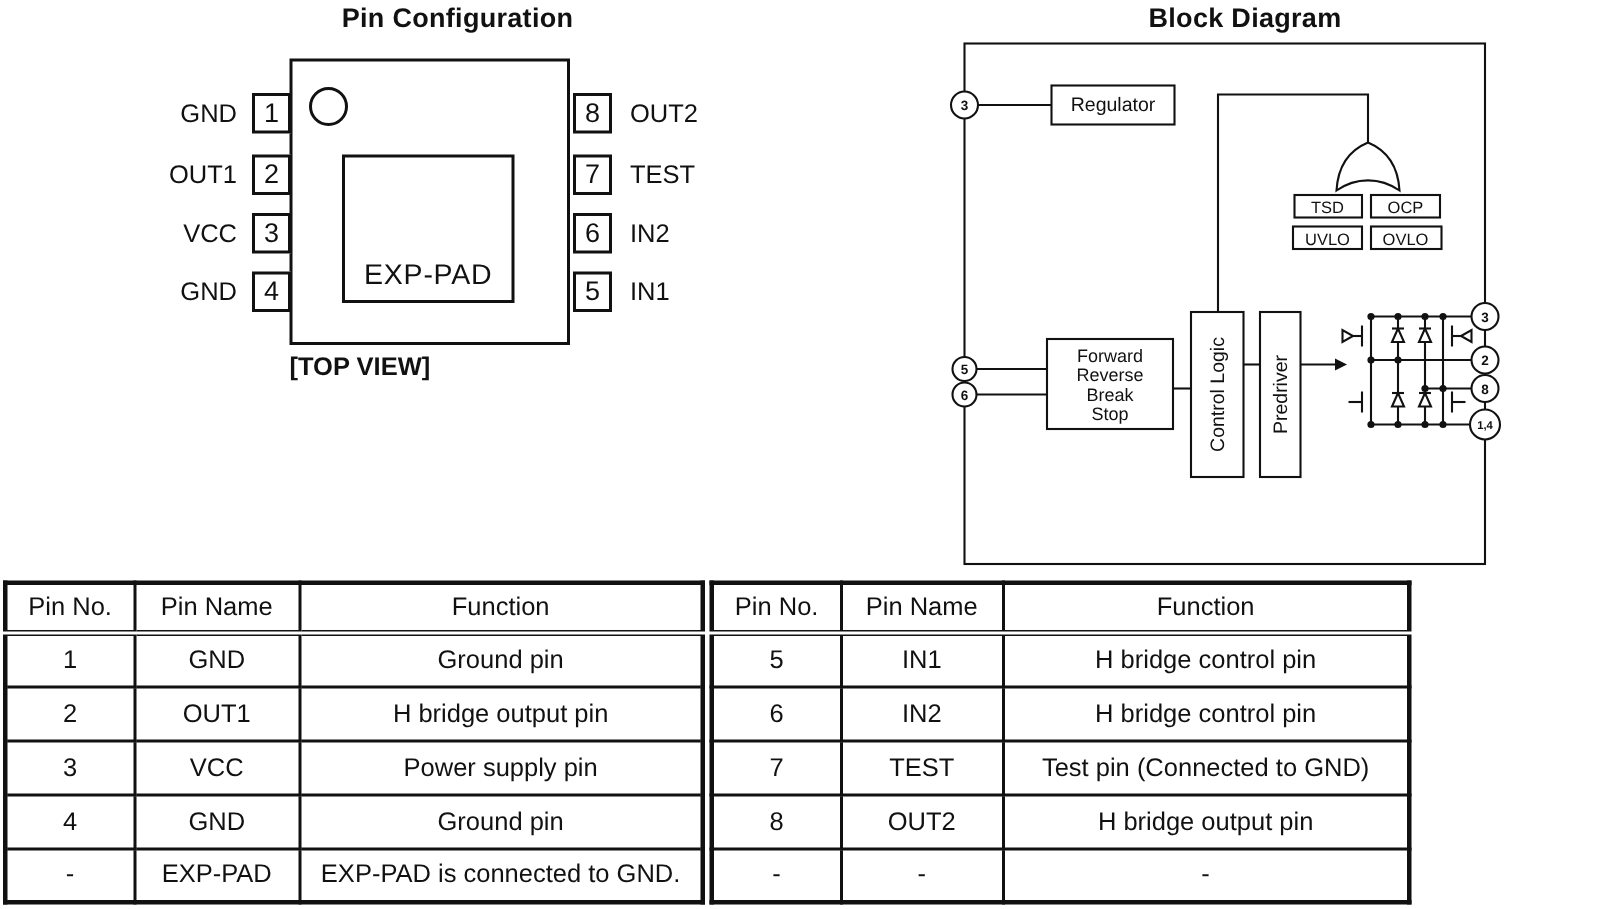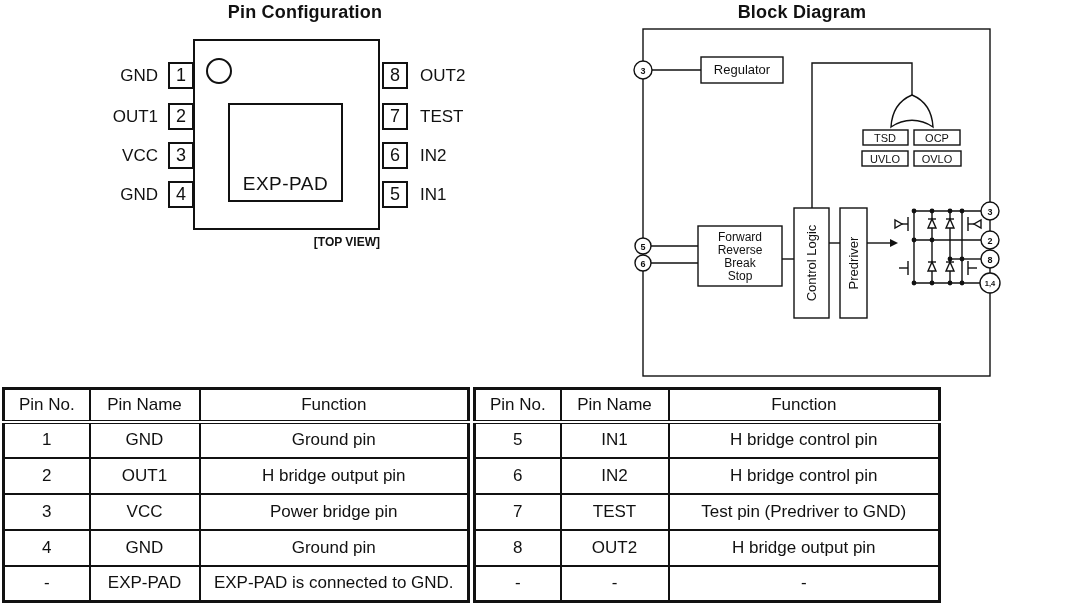--- a/index.html
+++ b/index.html
@@ -15,21 +15,21 @@
   .pkg-body { border: 2px solid #111; background: #fff; }
   .index-circle { border: 2px solid #111; border-radius: 50%; background: #fff; }
   .exp-pad { border: 2px solid #111; background: #fff; display: flex; align-items: flex-end; justify-content: center; }
   .exp-pad span { font-size: 19px; padding-bottom: 5px; letter-spacing: 0.5px; }
   .pin-box { width: 26px; height: 27px; border: 2px solid #111; background: #fff;
              display: flex; align-items: center; justify-content: center;
              font-size: 18px; }
   .pin-label { font-size: 17px; line-height: 27px; height: 27px; }
   .pin-label.right-align { text-align: right; }
   .pin-label.left-align { text-align: left; }
-  .topview { font-size: 12px; font-weight: bold; text-align: right; }
+  .topview { font-size: 17px; font-weight: bold; text-align: left; }
 
   
   .tables-wrap { position: absolute; left: 2px; top: 387px; width: 1076px; display: flex; gap: 3px; }
   table.pin-table { border-collapse: collapse; width: 468px; table-layout: fixed; background: #fff; }
   table.pin-table th, table.pin-table td { border: 2px solid #111; font-size: 17px; font-weight: normal; padding: 0 4px; }
   table.pin-table th { height: 33px; border-bottom: 4px double #111; text-align: center; }
   table.pin-table td { height: 36px; }
   table.pin-table { border: 3px solid #111; }
   td.c { text-align: center; }
   td.fn { text-align: center; padding-left: 12px; }
@@ -64,21 +64,21 @@
 <div class="abs pin-box" style="left:382px; top:142px;">6</div>
 <div class="abs pin-box" style="left:382px; top:181px;">5</div>
 
 <div class="abs pin-label left-align" style="left:420px; top:62px;  width:80px;">OUT2</div>
 <div class="abs pin-label left-align" style="left:420px; top:103px; width:80px;">TEST</div>
 <div class="abs pin-label left-align" style="left:420px; top:142px; width:80px;">IN2</div>
 <div class="abs pin-label left-align" style="left:420px; top:181px; width:80px;">IN1</div>
 
 <div class="abs topview" style="left:193px; top:235px; width:187px;">[TOP VIEW]</div>
 
-<div class="abs section-title" style="left:662px; top:2px; width:280px;">Block Diagram</div>
+<div class="abs section-title" style="left:690px; top:2px; width:280px;">Block Diagram</div>
 
 <svg class="abs" style="left:600px; top:0;" width="480" height="385" viewBox="0 0 480 385" fill="none" stroke="#111" stroke-width="1.4">
 
   <rect x="43" y="29" width="347" height="347"></rect>
 
   <line x1="51" y1="70" x2="101" y2="70"></line>
   <rect x="101" y="57" width="82" height="26"></rect>
   <text x="142" y="74" text-anchor="middle" font-size="13" stroke="none">Regulator</text>
 
   <polyline points="212,208 212,63 312,63 312,99"></polyline>
@@ -203,21 +203,21 @@
       <td class="fn">Ground pin</td>
     </tr>
     <tr>
       <td class="c">2</td>
       <td class="c">OUT1</td>
       <td class="fn">H bridge output pin</td>
     </tr>
     <tr>
       <td class="c">3</td>
       <td class="c">VCC</td>
-      <td class="fn">Power bridge pin</td>
+      <td class="fn">Power supply pin</td>
     </tr>
     <tr>
       <td class="c">4</td>
       <td class="c">GND</td>
       <td class="fn">Ground pin</td>
     </tr>
     <tr>
       <td class="c">-</td>
       <td class="c">EXP-PAD</td>
       <td class="fn">EXP-PAD is connected to GND.</td>
@@ -243,21 +243,21 @@
       <td class="fn">H bridge control pin</td>
     </tr>
     <tr>
       <td class="c">6</td>
       <td class="c">IN2</td>
       <td class="fn">H bridge control pin</td>
     </tr>
     <tr>
       <td class="c">7</td>
       <td class="c">TEST</td>
-      <td class="fn">Test pin (Predriver to GND)</td>
+      <td class="fn">Test pin (Connected to GND)</td>
     </tr>
     <tr>
       <td class="c">8</td>
       <td class="c">OUT2</td>
       <td class="fn">H bridge output pin</td>
     </tr>
     <tr>
       <td class="c">-</td>
       <td class="c">-</td>
       <td class="fn">-</td>

